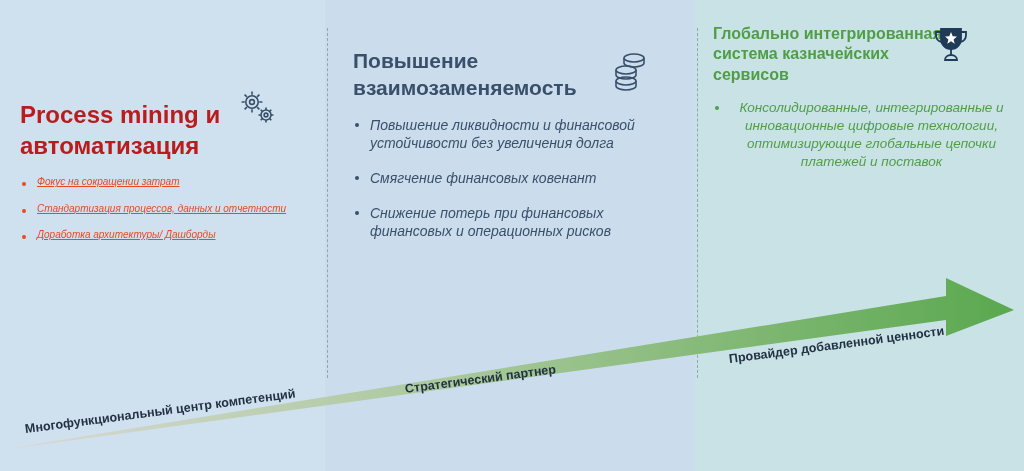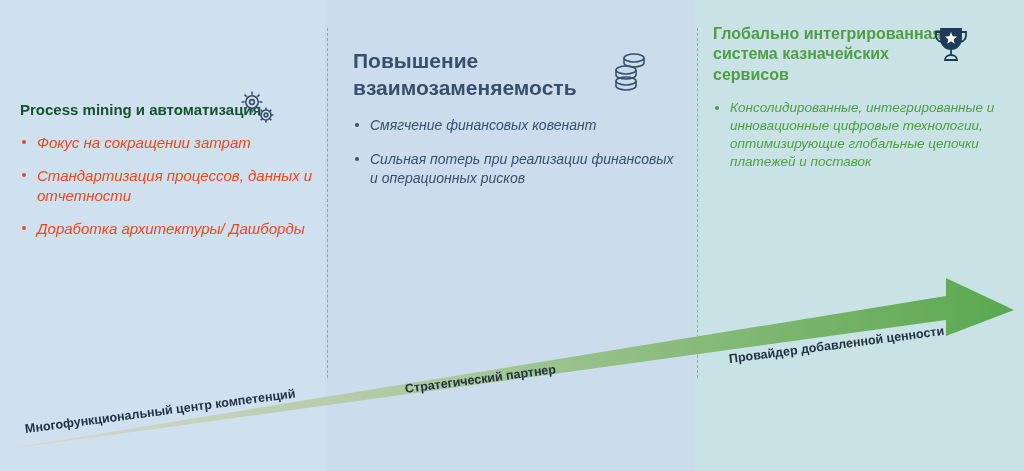--- a/index.html
+++ b/index.html
@@ -48,21 +48,21 @@
   .col-1 { left: 20px;  top: 100px; width: 300px; }
   .col-2 { left: 353px; top: 48px;  width: 330px; }
   .col-3 { left: 713px; top: 24px;  width: 300px; }
 
   .col-title {
     font-weight: bold;
     line-height: 1.28;
     margin: 0 0 14px 0;
     padding-right: 50px;
   }
-  .col-1 .col-title { color: #14532d; font-size: 15px; }
+  .col-1 .col-title { color: #b91c1c; font-size: 24px; }
   .col-2 .col-title { color: #39506a; font-size: 21px; }
   .col-3 .col-title { color: #4f9e45; font-size: 16px; }
 
   ul.bullets {
     list-style: none;
     margin: 0;
     padding: 0;
   }
   ul.bullets li {
     position: relative;
@@ -74,23 +74,23 @@
   ul.bullets li::before {
     content: "";
     position: absolute;
     left: 2px;
     top: 7px;
     width: 4px;
     height: 4px;
     border-radius: 50%;
     background: currentColor;
   }
-  .col-1 ul.bullets li { color: #e8491e; font-size: 15px; }
+  .col-1 ul.bullets li { color: #e8491e; font-size: 10px; text-decoration: underline; }
   .col-2 ul.bullets li { color: #39506a; font-size: 14px; margin-bottom: 16px; }
-  .col-3 ul.bullets li { color: #4f9e45; font-size: 13.5px; }
+  .col-3 ul.bullets li { color: #4f9e45; font-size: 13.5px; text-align: center; }
 
   
   .icon {
     position: absolute;
   }
   .gear-icon  { left: 236px; top: 88px; }
   .coins-icon { left: 608px; top: 50px; }
   .trophy-icon{ left: 927px; top: 22px; }
 
   
@@ -155,22 +155,23 @@
         <circle cx="30" cy="27" r="5"></circle>
         <circle cx="30" cy="27" r="1.9"></circle>
         <path d="M30 19.5v2.6M30 31.9v2.6M22.5 27h2.6M34.9 27h2.6M24.7 21.7l1.9 1.9M33.4 30.4l1.9 1.9M35.3 21.7l-1.9 1.9M26.6 30.4l-1.9 1.9"></path>
       </g>
     </svg>
   </div>
 
   <div class="col col-2">
     <h2 class="col-title">Повышение взаимозаменяемость</h2>
     <ul class="bullets">
+      <li>Повышение ликвидности и финансовой устойчивости без увеличения долга</li>
       <li>Смягчение финансовых ковенант</li>
-      <li>Сильная потерь при реализации финансовых и операционных рисков</li>
+      <li>Снижение потерь при финансовых финансовых и операционных рисков</li>
     </ul>
   </div>
 
   <div class="icon coins-icon">
     <svg width="48" height="46" viewBox="0 0 48 46">
       <g fill="none" stroke="#39506a" stroke-width="1.6">
         <ellipse cx="26" cy="8" rx="10" ry="4"></ellipse>
         <path d="M16 8v5c0 2.2 4.5 4 10 4s10-1.8 10-4V8"></path>
         <ellipse cx="18" cy="20" rx="10" ry="4"></ellipse>
         <path d="M8 20v5c0 2.2 4.5 4 10 4s10-1.8 10-4v-5"></path>

